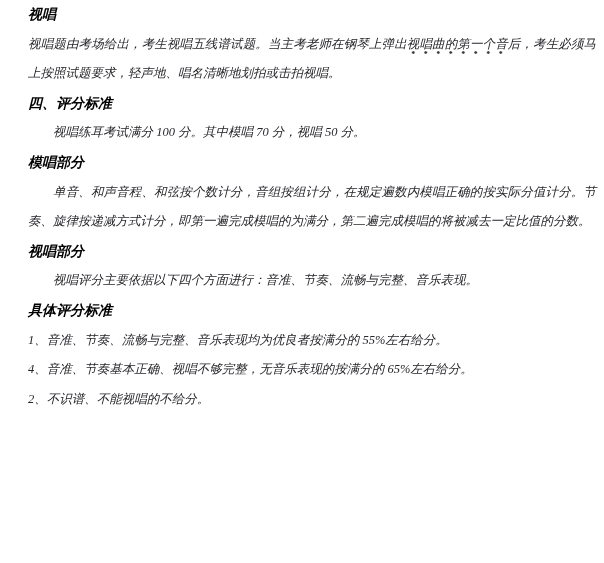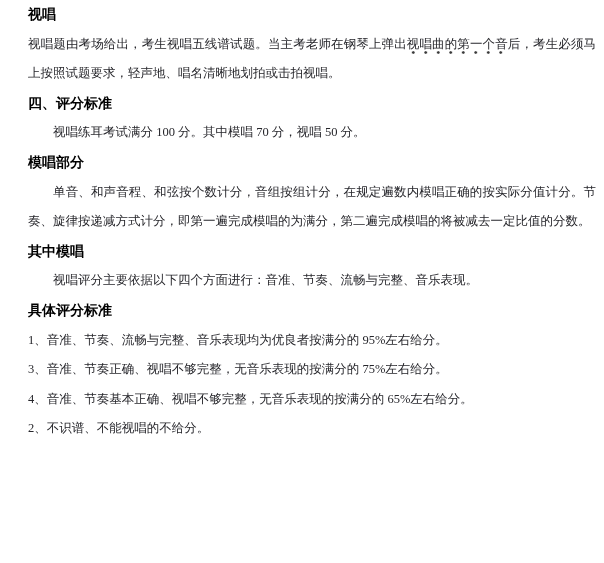--- a/index.html
+++ b/index.html
@@ -15,20 +15,21 @@
   .page {
     box-sizing: border-box;
     width: 604px;
     height: 560px;
     padding: 0 8px 0 28px;
     font-family: "Liberation Serif", "DejaVu Serif", serif;
     font-size: 12.5px;
     line-height: 29.6px;
     color: #26262b;
     text-align: justify;
+    font-style: italic;
   }
   .page > div, .page > p { margin: 0; }
   .body-block { margin-left: 16px; }
   .heading {
     font-weight: bold;
     color: #000000;
     font-size: 14px;
     text-align: left;
   }
   .ind2 { text-indent: 2em; }
@@ -52,24 +53,23 @@
   <p class="body-block"><span>视唱题由考场给出，考生视唱五线谱试题。当主考老师在钢琴上弹出</span><span class="emph">视唱曲的第一个音</span><span>后，考生必须马上按照试题要求，轻声地、唱名清晰地划拍或击拍视唱。</span></p>
 
   <div class="heading">四、评分标准</div>
 
   <p class="body-block ind2">视唱练耳考试满分 100 分。其中模唱 70 分，视唱 50 分。</p>
 
   <div class="heading body-block">模唱部分</div>
 
   <p class="body-block ind2">单音、和声音程、和弦按个数计分，音组按组计分，在规定遍数内模唱正确的按实际分值计分。节奏、旋律按递减方式计分，即第一遍完成模唱的为满分，第二遍完成模唱的将被减去一定比值的分数。</p>
 
-  <div class="heading body-block">其中模唱</div>
+  <div class="heading body-block">视唱部分</div>
 
   <p class="body-block ind2">视唱评分主要依据以下四个方面进行：音准、节奏、流畅与完整、音乐表现。</p>
 
   <div class="heading body-block">具体评分标准</div>
 
-  <p class="body-block item">1、音准、节奏、流畅与完整、音乐表现均为优良者按满分的 95%左右给分。</p>
-  <p class="body-block item">3、音准、节奏正确、视唱不够完整，无音乐表现的按满分的 75%左右给分。</p>
+  <p class="body-block item">1、音准、节奏、流畅与完整、音乐表现均为优良者按满分的 55%左右给分。</p>
   <p class="body-block item">4、音准、节奏基本正确、视唱不够完整，无音乐表现的按满分的 65%左右给分。</p>
   <p class="body-block item">2、不识谱、不能视唱的不给分。</p>
 
 </div>
 
 </body></html>

